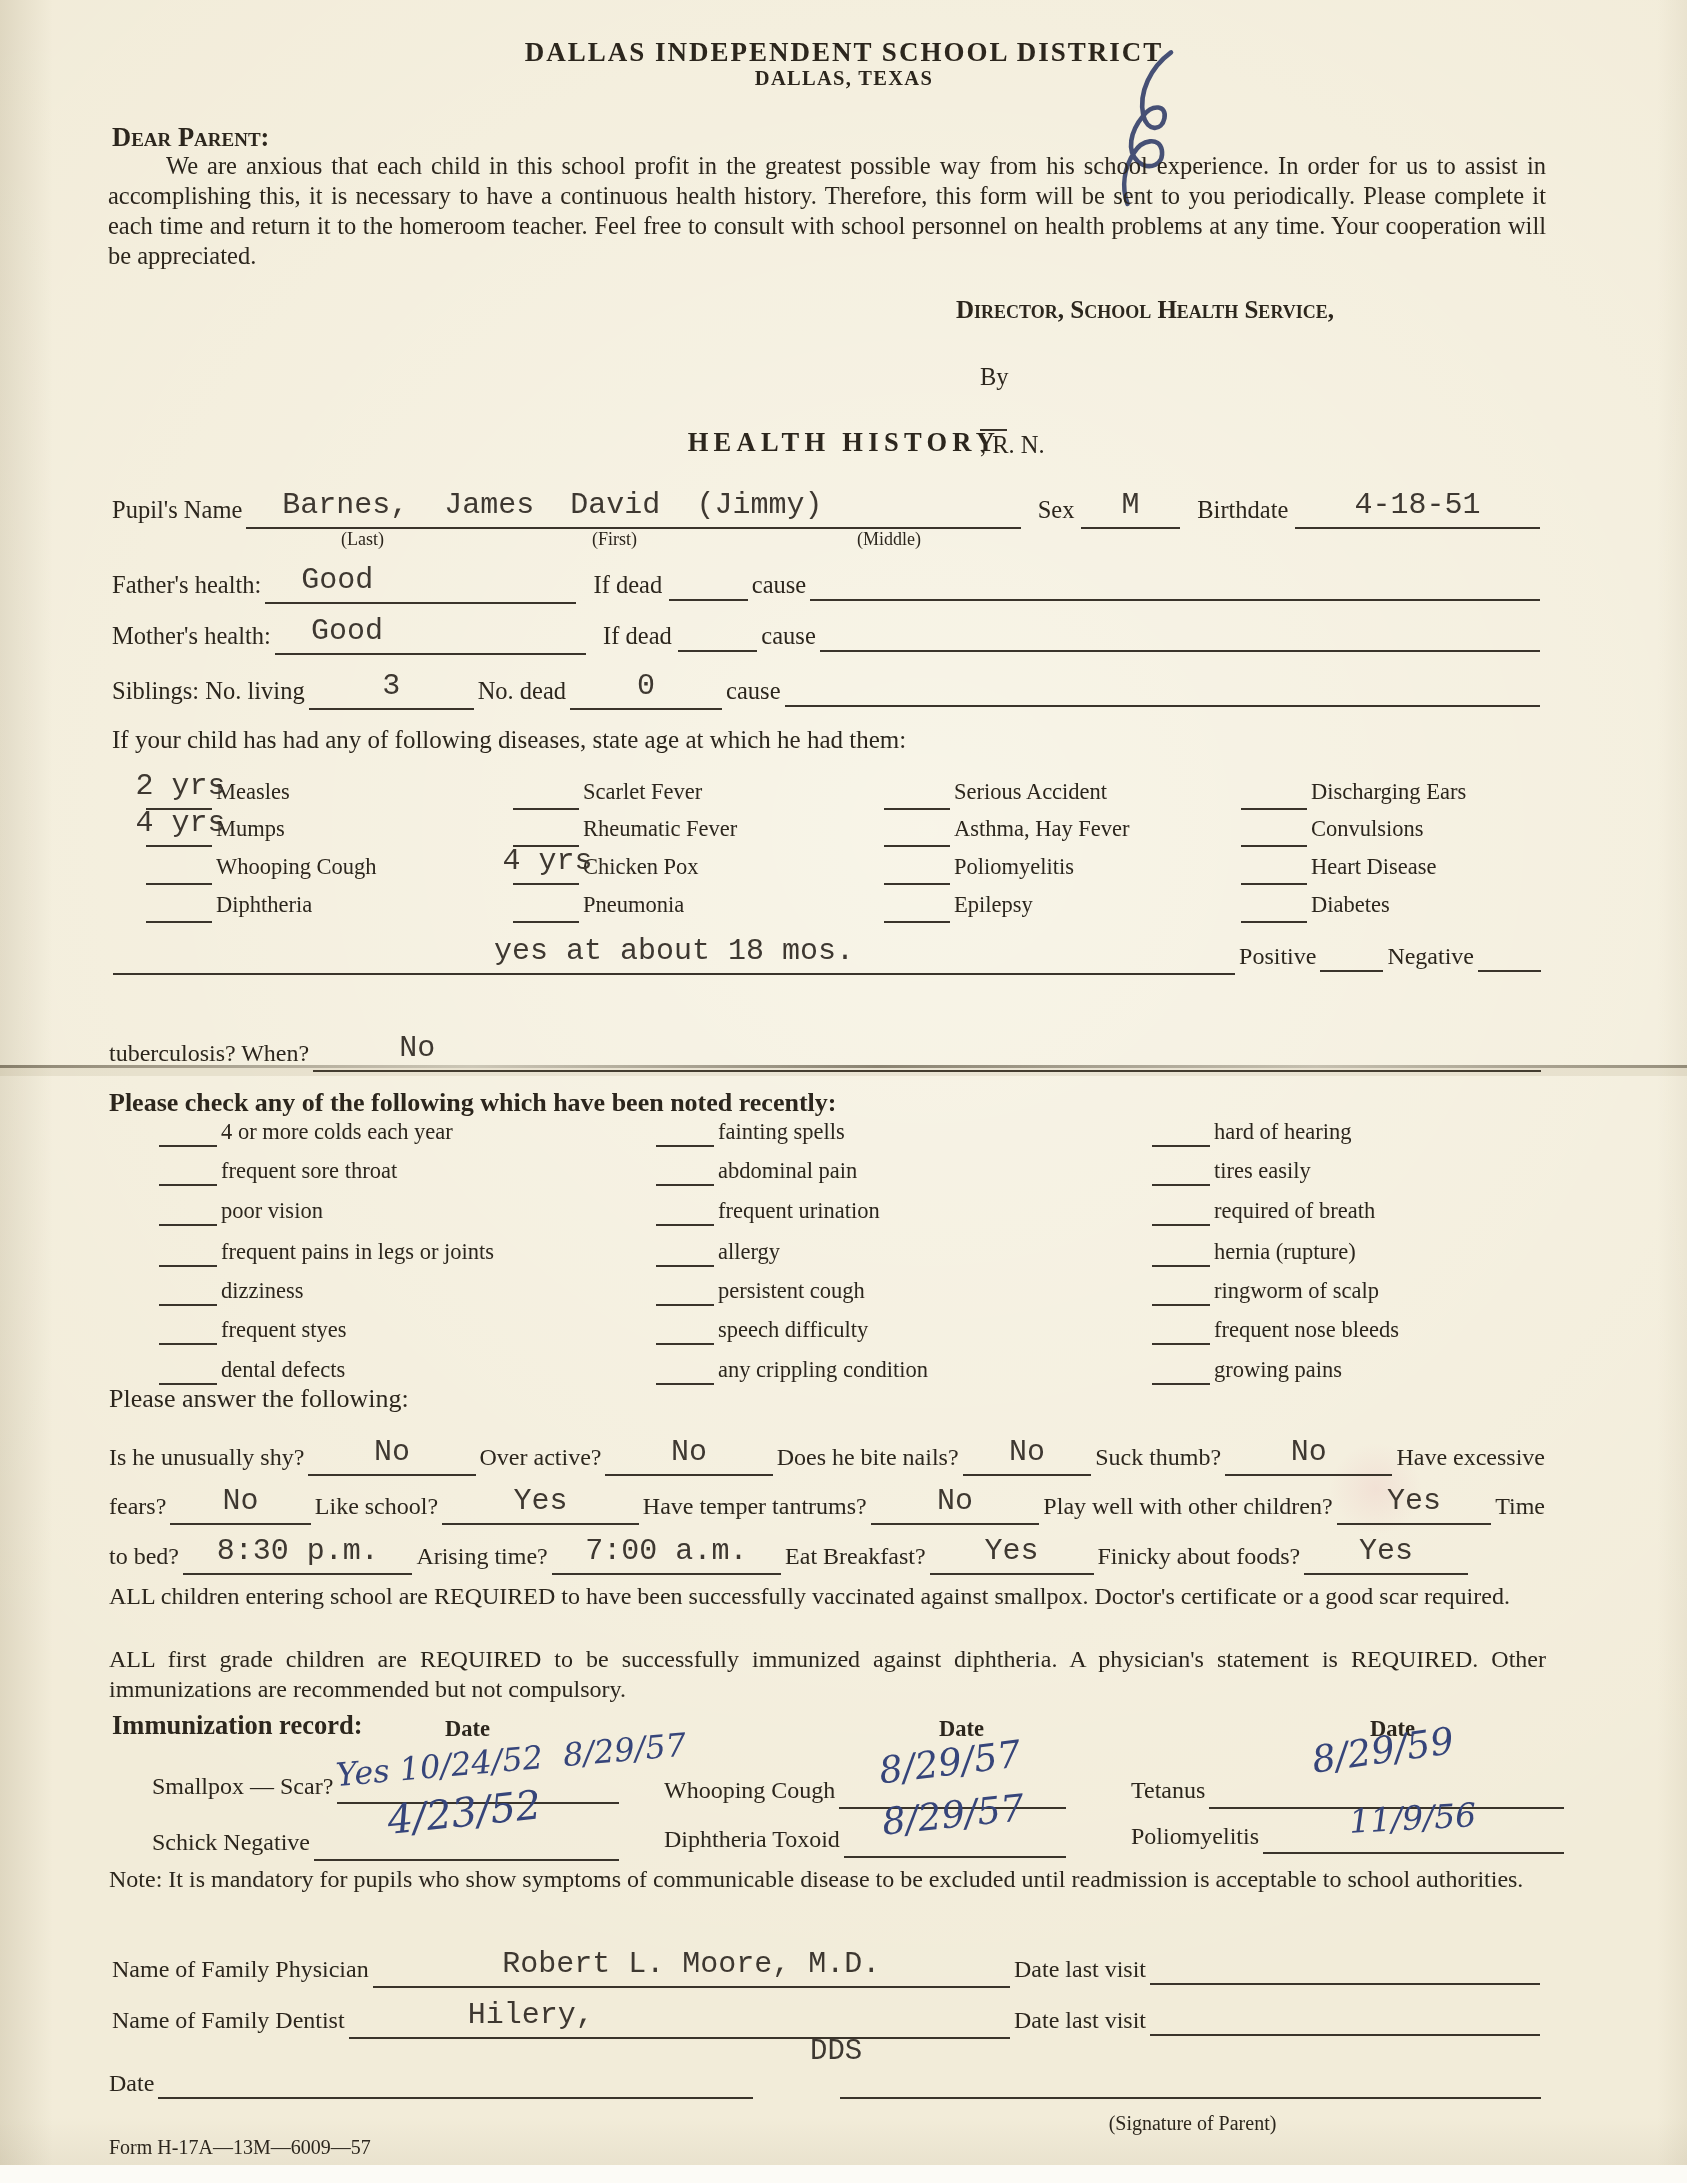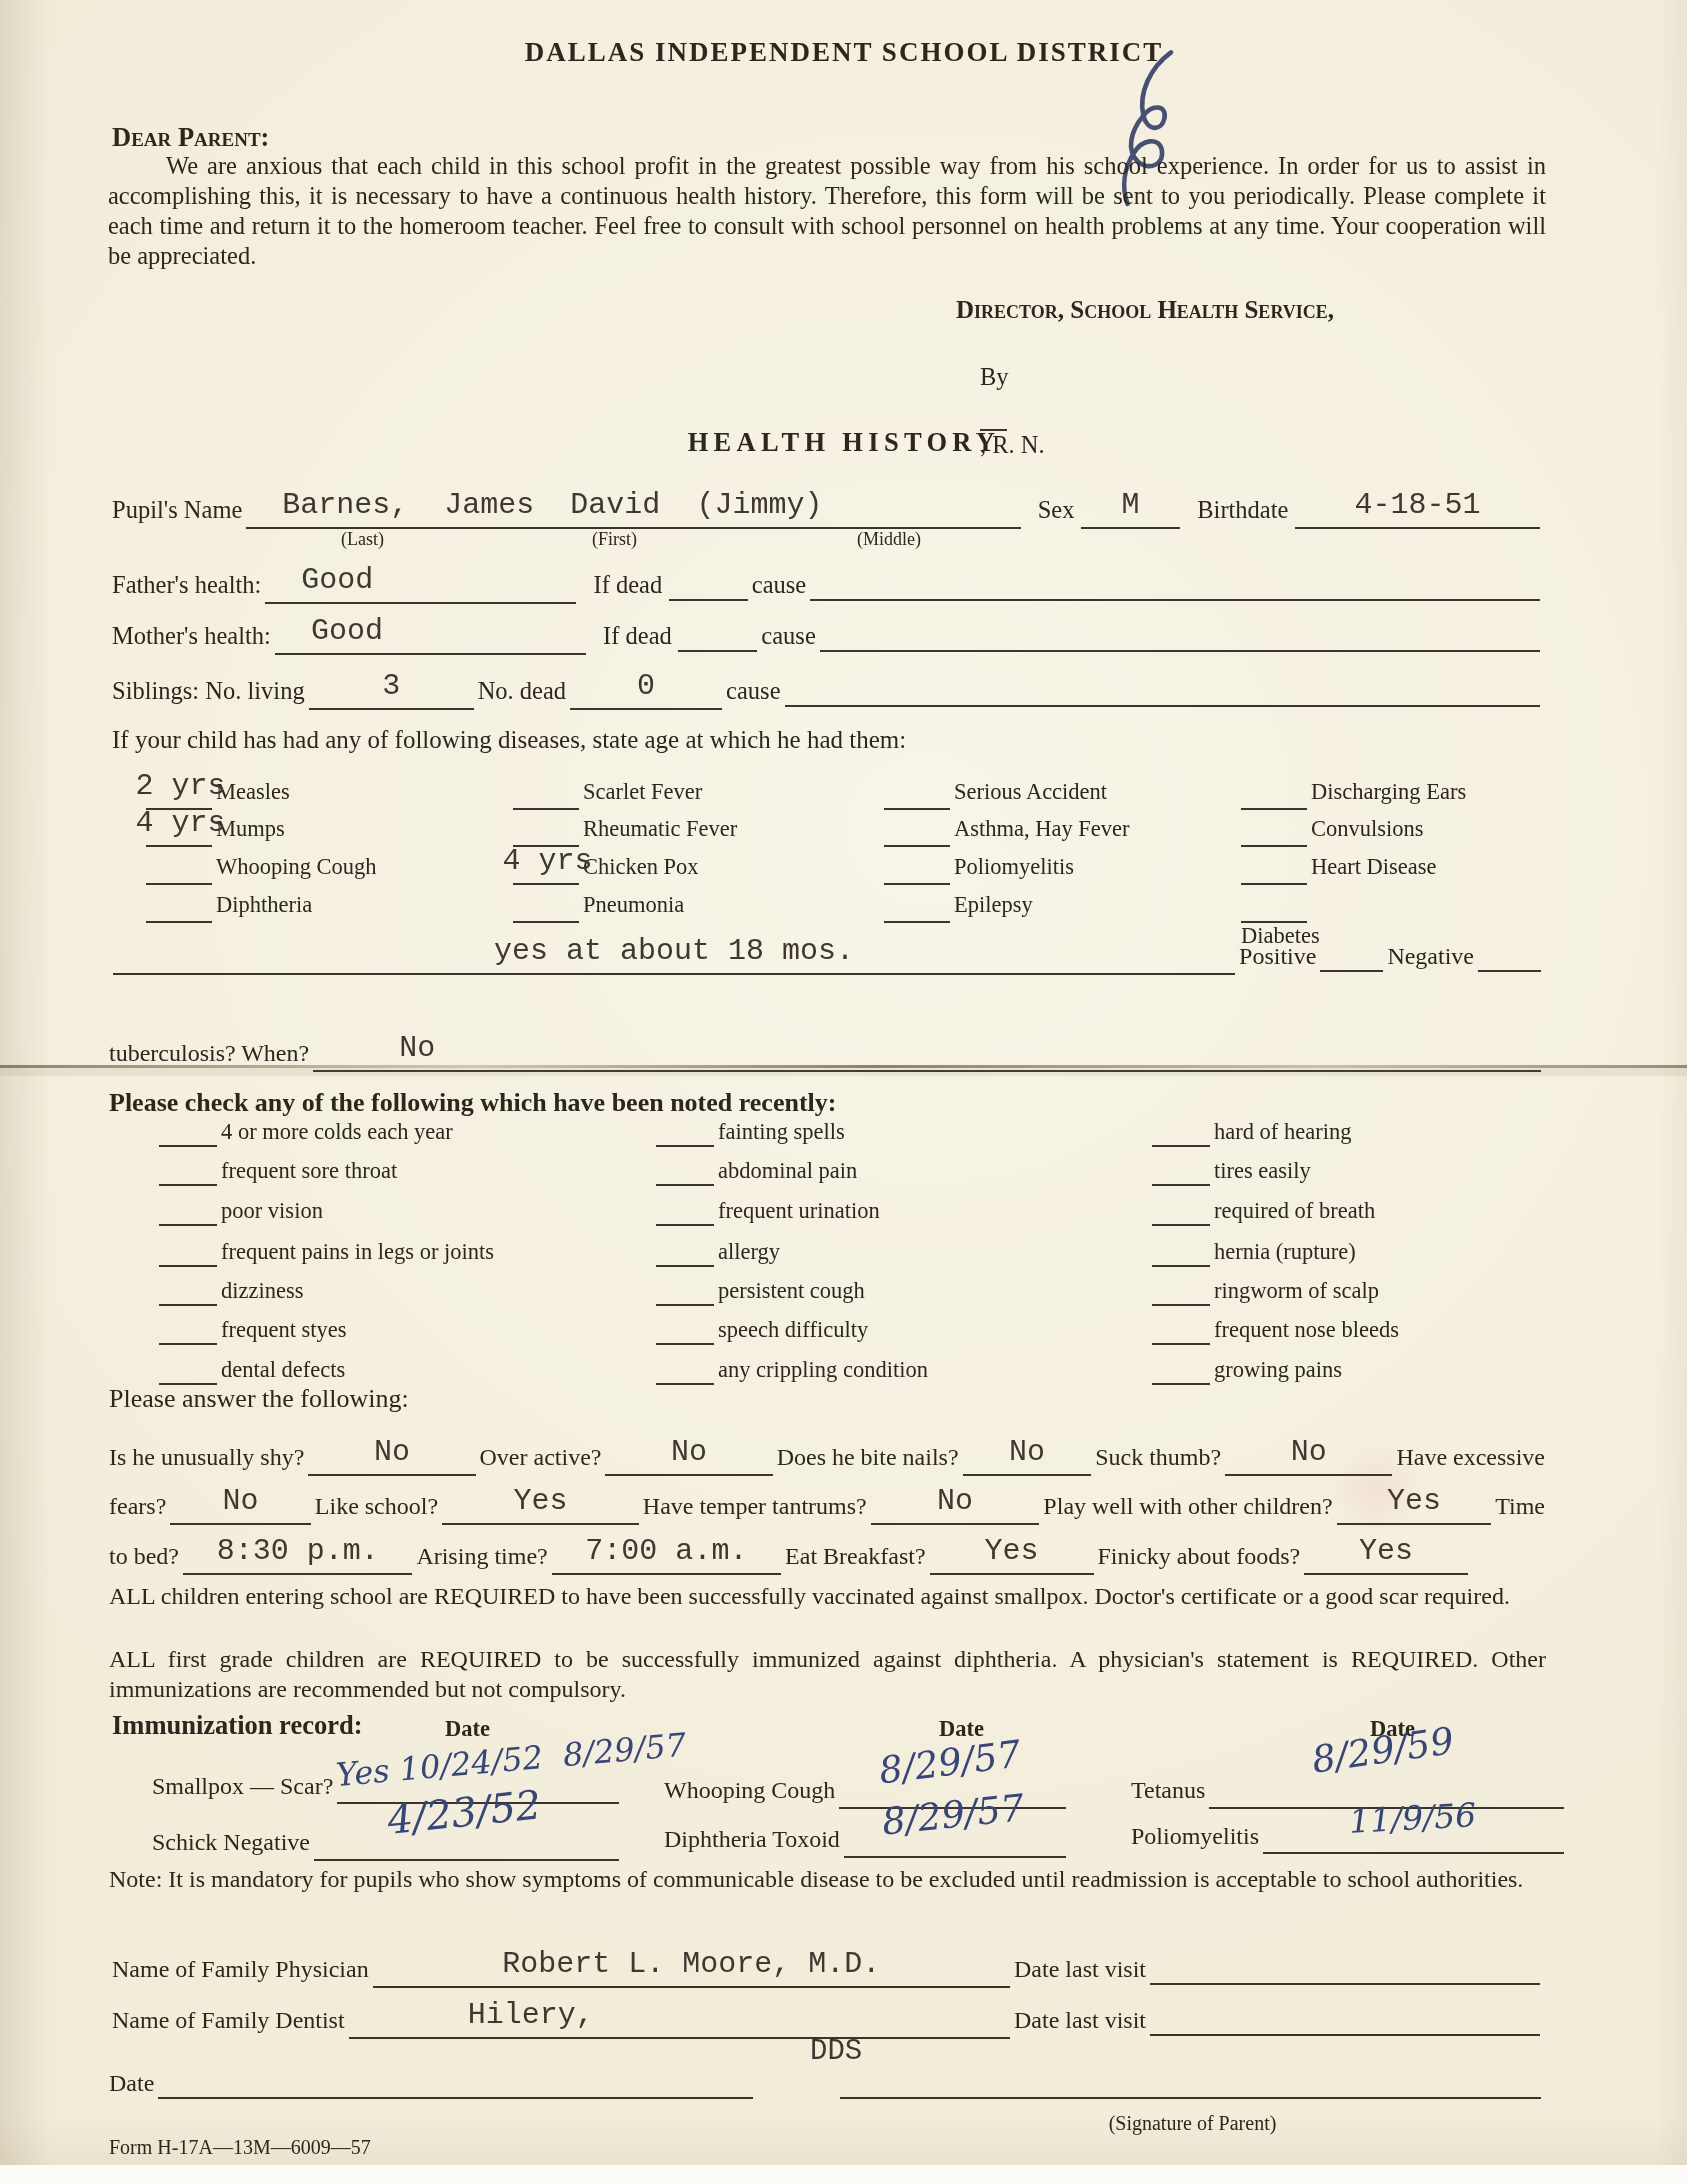--- a/index.html
+++ b/index.html
@@ -39,20 +39,21 @@
   .cap{position:absolute;font-size:18px;color:#2c261d;}
   .whitestrip{position:absolute;left:0;right:0;top:2165px;height:18.5px;background:#fcfbf6;}
   .ddsfree{position:absolute;font-family:"Liberation Mono",monospace;font-size:29px;color:#3e3831;}
 </style>
 </head>
 <body>
 
 <div class="page">
 
   <div class="tline center b" style="top:37px;font-size:27px;letter-spacing:2px;">DALLAS INDEPENDENT SCHOOL DISTRICT</div>
+  <div class="tline center b" style="top:67px;font-size:20.5px;letter-spacing:1.3px;">DALLAS, TEXAS</div>
 
   <svg style="position:absolute;left:1088px;top:48px;" width="112" height="159" viewBox="0 0 170 240">
     <path d="M 126 6 C 96 28, 76 66, 84 102 C 90 126, 112 126, 116 106 C 120 86, 98 84, 84 102 C 64 126, 58 156, 76 172 C 94 186, 116 176, 112 154 C 108 134, 82 138, 70 158 C 56 180, 50 208, 60 236" fill="none" stroke="#2d3a66" stroke-width="7" stroke-linecap="round" opacity="0.88"></path>
   </svg>
 
   <div class="tline sc" style="left:112px;top:122px;font-size:26.5px;font-weight:600;">Dear Parent:</div>
   <p class="para" style="left:108px;top:151px;width:1438px;text-indent:58px;">We are anxious that each child in this school profit in the greatest possible way from his school experience. In order for us to assist in accomplishing this, it is necessary to have a continuous health history. Therefore, this form will be sent to you periodically. Please complete it each time and return it to the homeroom teacher. Feel free to consult with school personnel on health problems at any time. Your cooperation will be appreciated.</p>
   <div class="tline sc" style="left:956px;top:296px;font-size:25px;font-weight:600;">Director, School Health Service,</div>
 
   <div class="line" style="left:976px;top:363px;width:569px;flex-direction:column;">
@@ -167,21 +168,21 @@
     <span>Diphtheria</span>
     </div>
   <div class="line f34" style="left:509px;top:887px;">
     <span class="ul" style="width:66px;"><span class="fill mono age"></span></span>
     <span>Pneumonia</span>
     </div>
   <div class="line f34" style="left:880px;top:887px;">
     <span class="ul" style="width:66px;"><span class="fill mono age"></span></span>
     <span>Epilepsy</span>
     </div>
-  <div class="line f34" style="left:1237px;top:887px;flex-direction:column;">
+  <div class="line f34" style="left:1237px;top:887px;">
     <span class="ul" style="width:66px;"><span class="fill mono age"></span></span>
     <span>Diabetes</span>
     </div>
 
   <div class="line" style="left:109px;top:939px;width:1436px;font-size:24px;">
     <span class="ul grow">
       <span class="fill mono">yes at about 18 mos.</span></span>
     <span class="lab">Positive</span>
     <span class="ul" style="width:63px;"><span class="fill"></span></span>
     <span class="lab">Negative</span>

